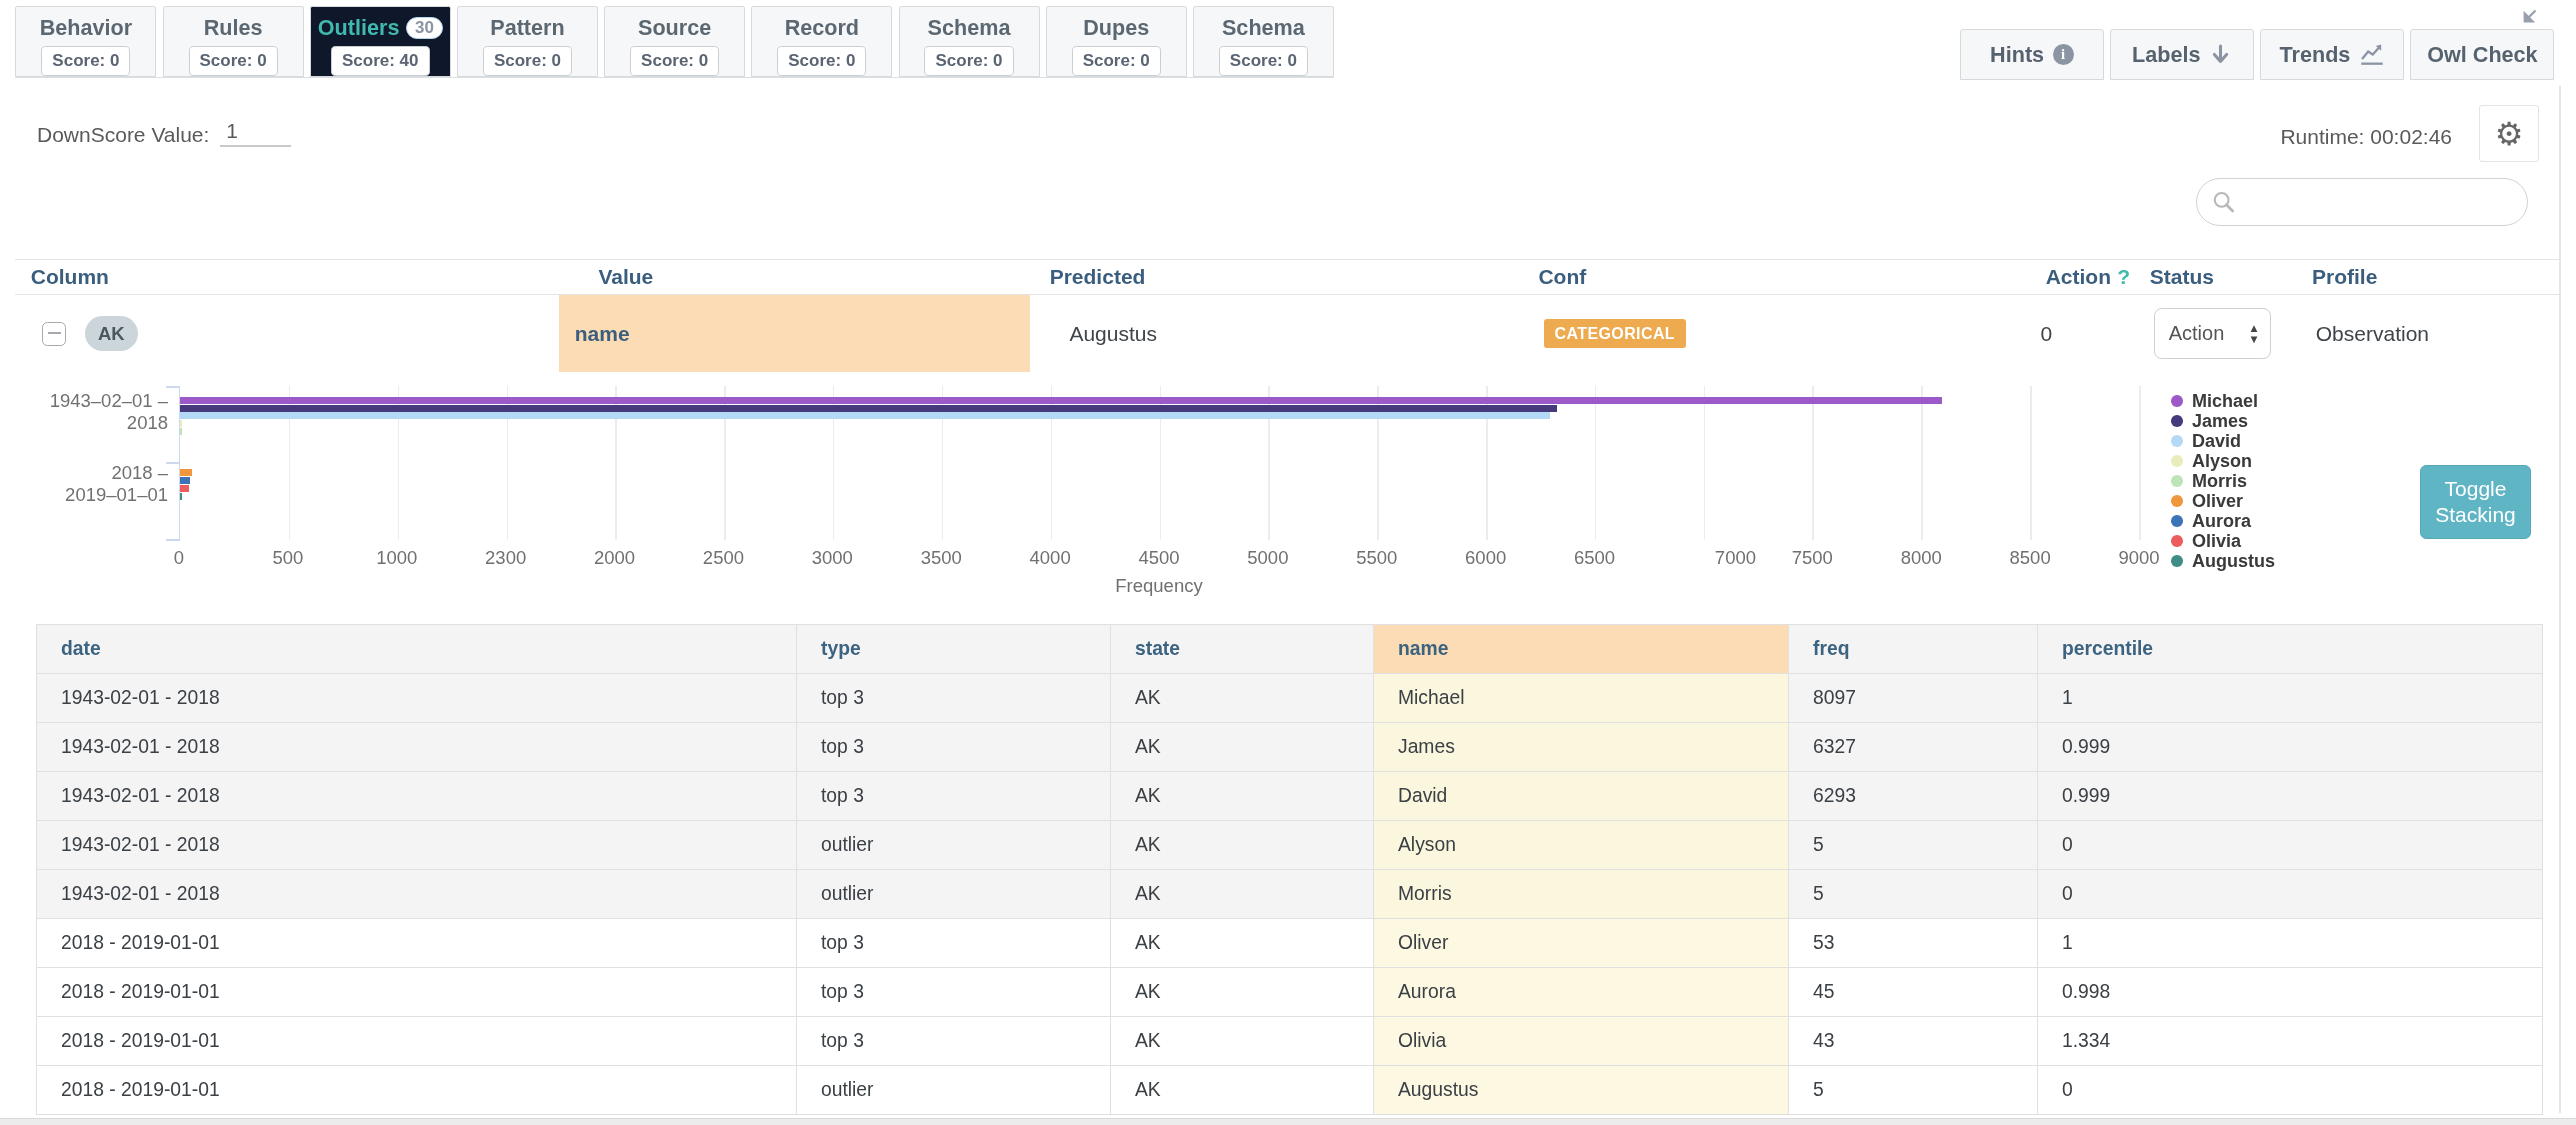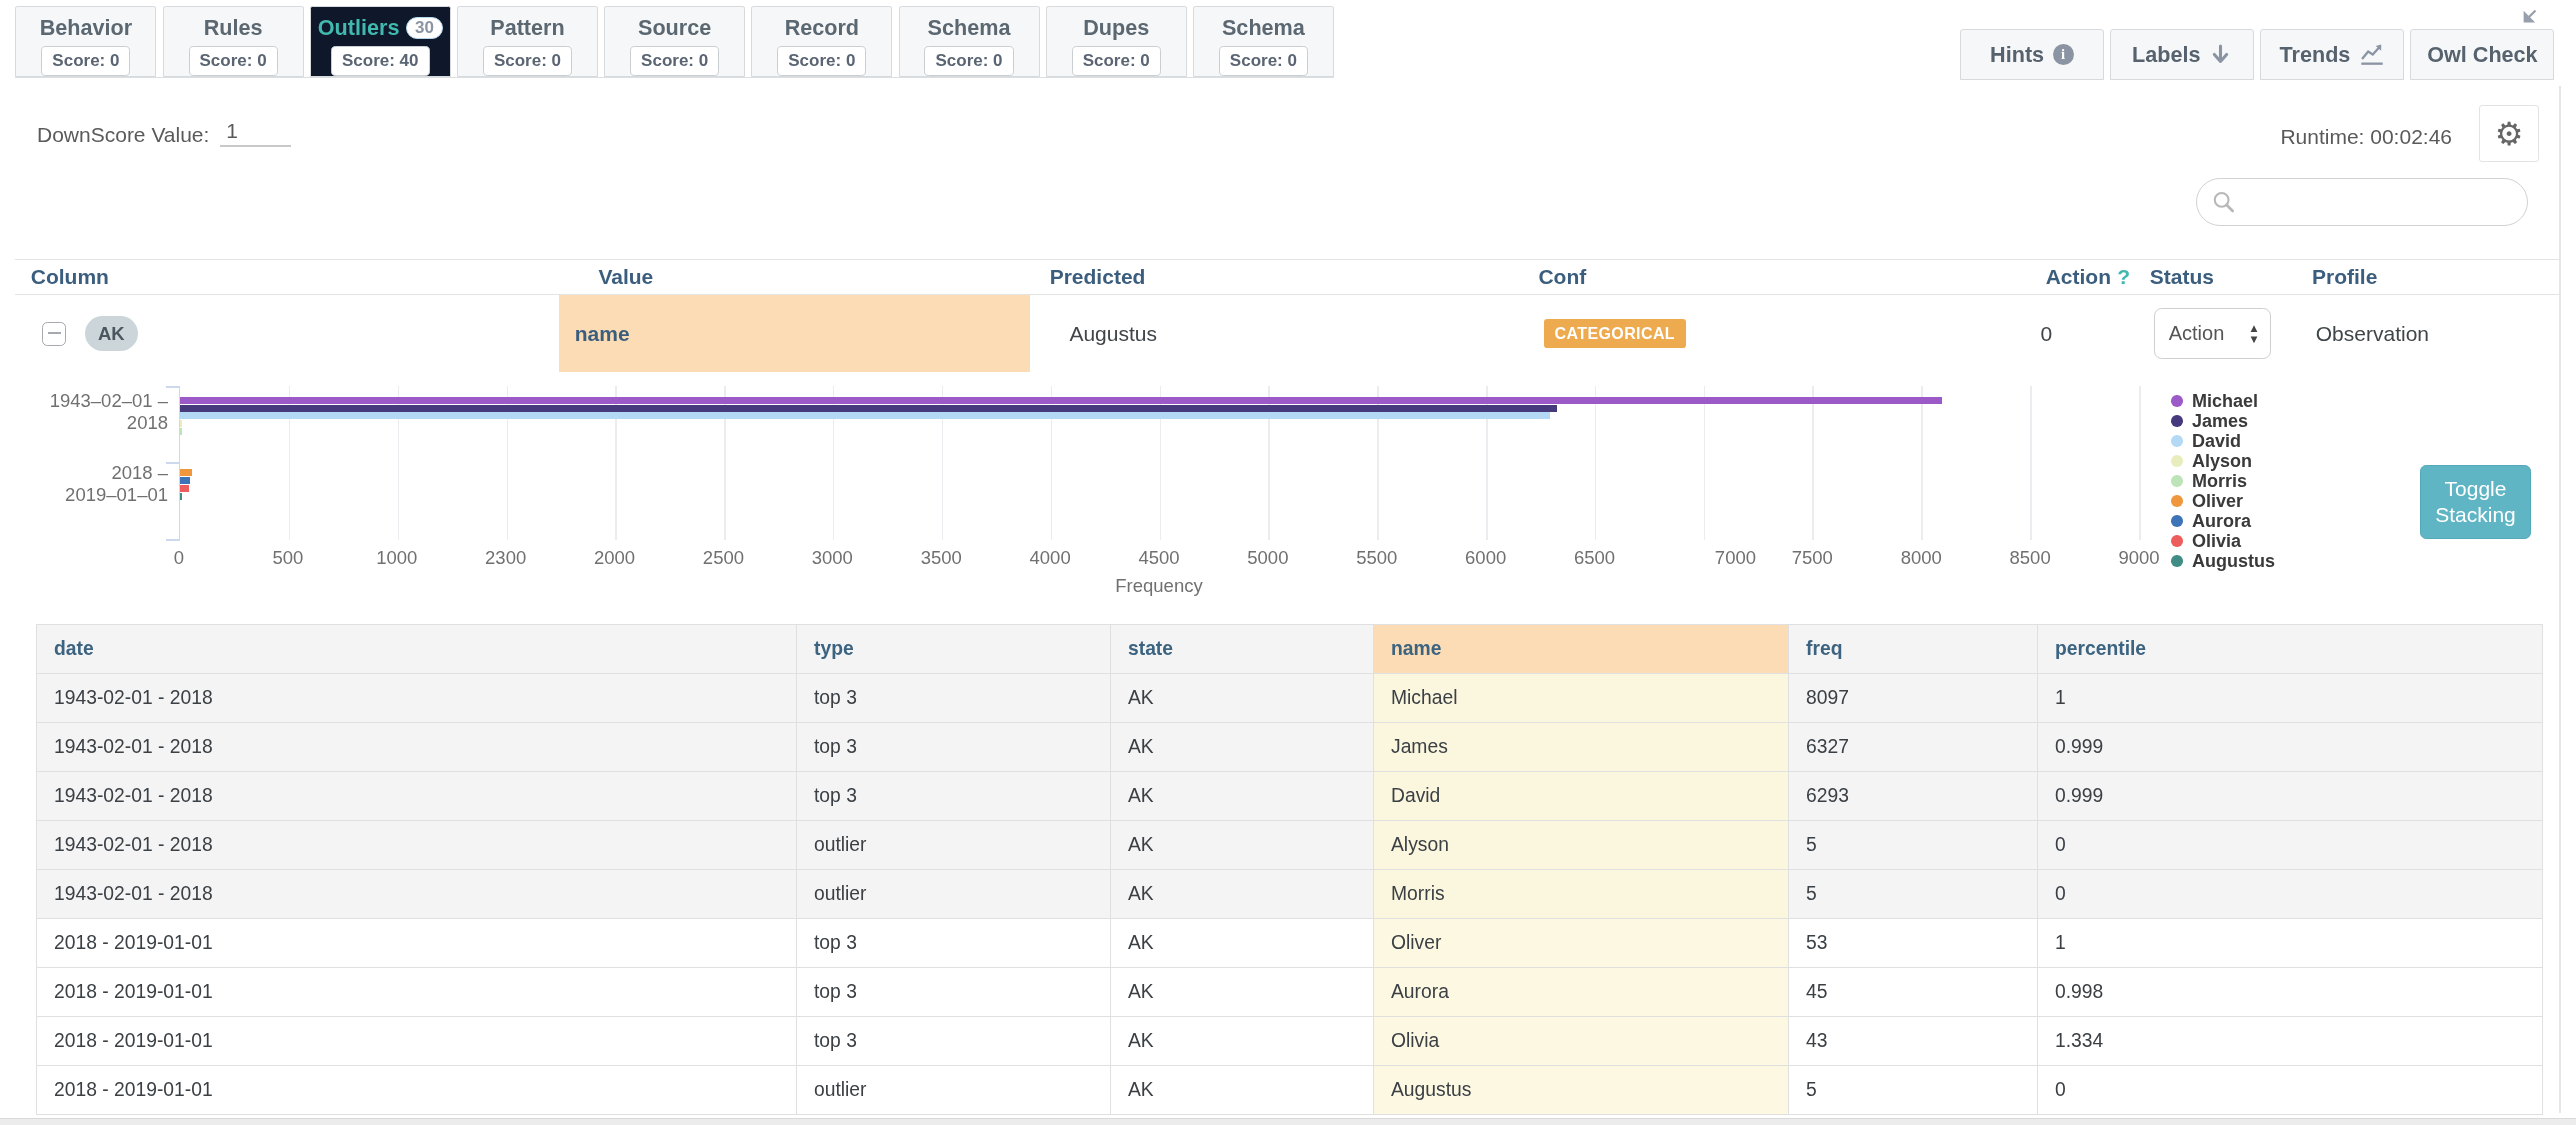--- a/index.html
+++ b/index.html
@@ -74,21 +74,21 @@
   .legend { position:absolute; left:2171px; top:28px; }
   .legend-item { display:flex; align-items:center; height:20px; cursor:pointer; }
   .legend-dot { width:11.6px; height:11.6px; border-radius:50%; flex:0 0 auto; }
   .legend-name { margin-left:9.3px; font-size:18px; font-weight:bold; color:#3a3a3a; white-space:nowrap; }
   .toggle-btn { position:absolute; left:2420px; top:102px; width:111px; height:74px; background:#60b5c5; border:1.5px solid #54a9b9;
                 border-radius:6.2px; color:#fff; font-size:21px; line-height:26px; text-align:center;
                 display:flex; align-items:center; justify-content:center; cursor:pointer; }
 
   
   .dtable { position:absolute; left:36px; top:624px; width:2507px; border-collapse:collapse; table-layout:fixed; }
-  .dtable th, .dtable td { border:0.8px solid #e0e0e0; text-align:left; padding-left:17px; white-space:nowrap; overflow:hidden; }
+  .dtable th, .dtable td { border:0.8px solid #e0e0e0; text-align:left; padding-left:24px; white-space:nowrap; overflow:hidden; }
   .dtable th { height:49px; font-size:19.3px; font-weight:bold; color:#3c6380; background:#f4f4f5; }
   .dtable td { height:49px; font-size:19.3px; color:#3b4045; background:#fff; }
   .dtable tr.shaded td { background:#f4f4f5; }
   .dtable th.orange { background:#fbdcb4; }
   .dtable tr td.yellow { background:#fdf8e2; }
   .dtable tr.shaded td.yellow { background:#fbf6de; }
   .bottom-strip { position:absolute; left:0; top:1118px; width:2576px; height:7.7px; background:#ececec; border-top:1.5px solid #d9d9d9; }
 </style>
 </head>
 <body>

